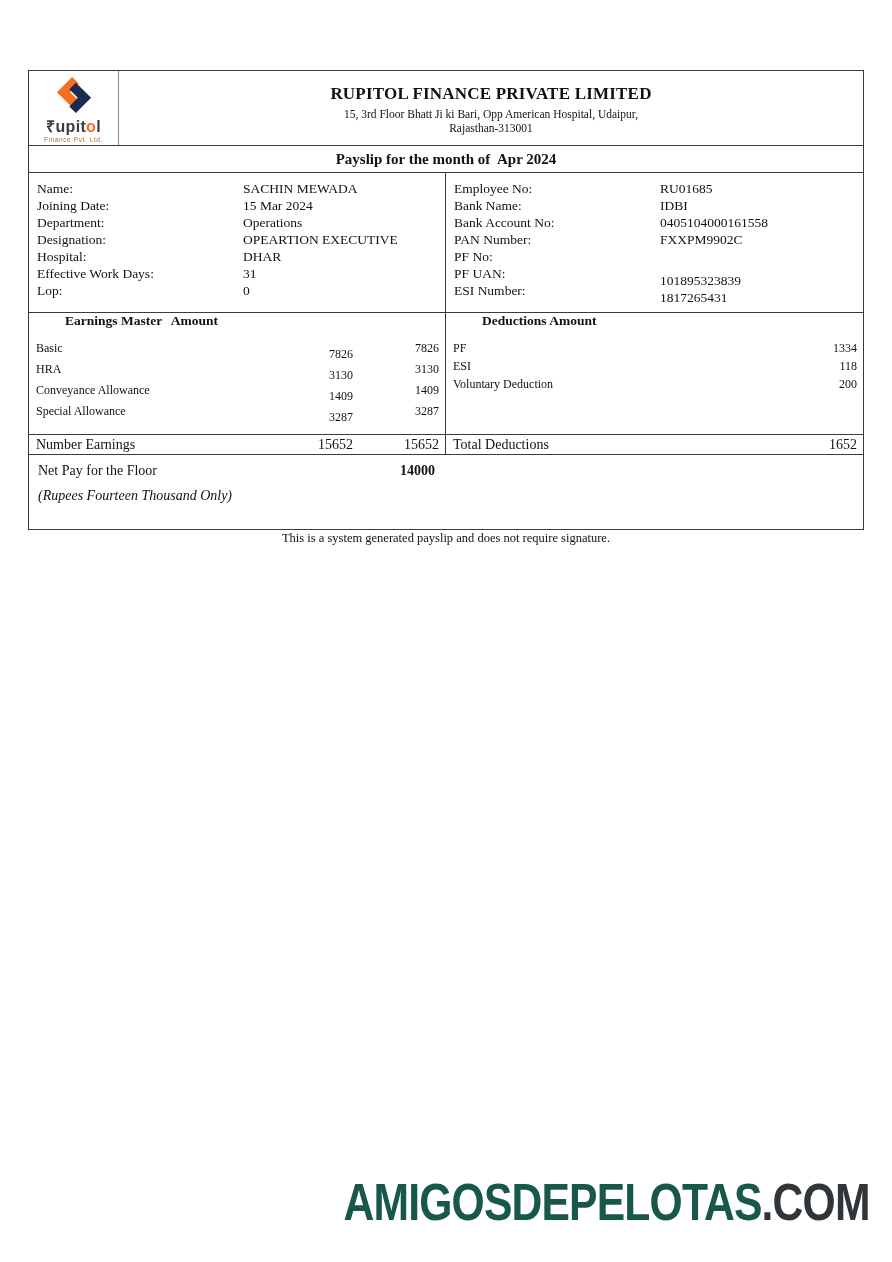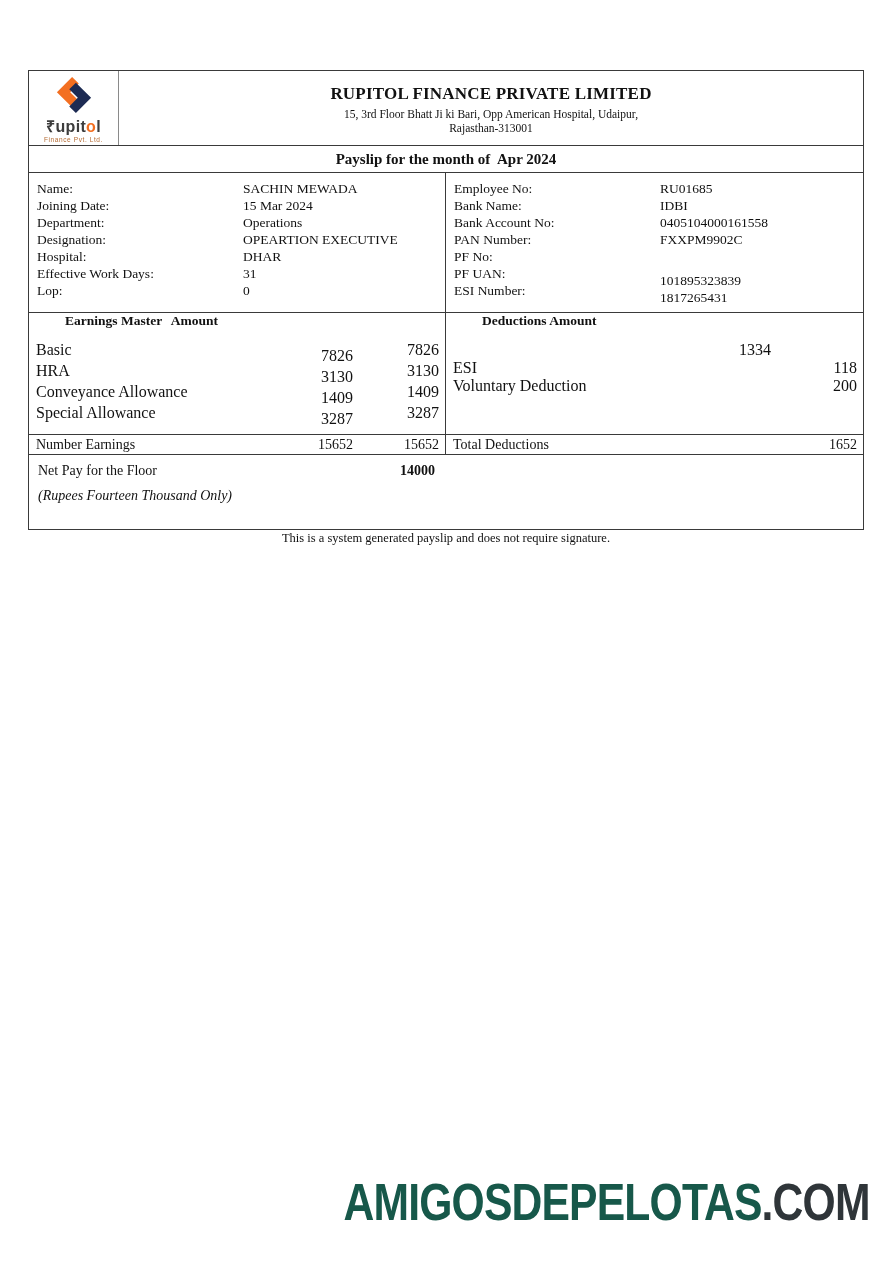--- a/index.html
+++ b/index.html
@@ -68,21 +68,21 @@
   .tbl-head {
     border-top: 1px solid #3a3a3a;
     height: 22px;
     display: flex;
     font-weight: bold; font-size: 13.5px;
     align-items: center;
   }
   .tbl-head .half { height: 100%; display: block; }
   .tbl-head .grid-e, .tbl-head .grid-d { align-items: center; height: 100%; }
 
-  .tbl-body { height: 100px; display: flex; font-size: 16px; }
+  .tbl-body { height: 100px; display: flex; font-size: 12px; }
   .tbl-body .half { padding-top: 7px; }
   .e-row { height: 21px; }
   .d-row { height: 18px; }
   .master-val { position: relative; top: 6px; }
 
   .totals {
     border-top: 1px solid #3a3a3a;
     border-bottom: 1px solid #3a3a3a;
     height: 21px;
     display: flex;
@@ -239,20 +239,21 @@
         <span class="c-num">1409</span>
       </div>
       <div class="e-row grid-e">
         <span class="c-name">Special Allowance</span>
         <span class="c-num master-val">3287</span>
         <span class="c-num">3287</span>
       </div>
     </div>
     <div class="half">
       <div class="d-row grid-d">
+        <span class="c-name">PF</span>
         <span class="c-num">1334</span>
       </div>
       <div class="d-row grid-d">
         <span class="c-name">ESI</span>
         <span class="c-num">118</span>
       </div>
       <div class="d-row grid-d">
         <span class="c-name">Voluntary Deduction</span>
         <span class="c-num">200</span>
       </div>

